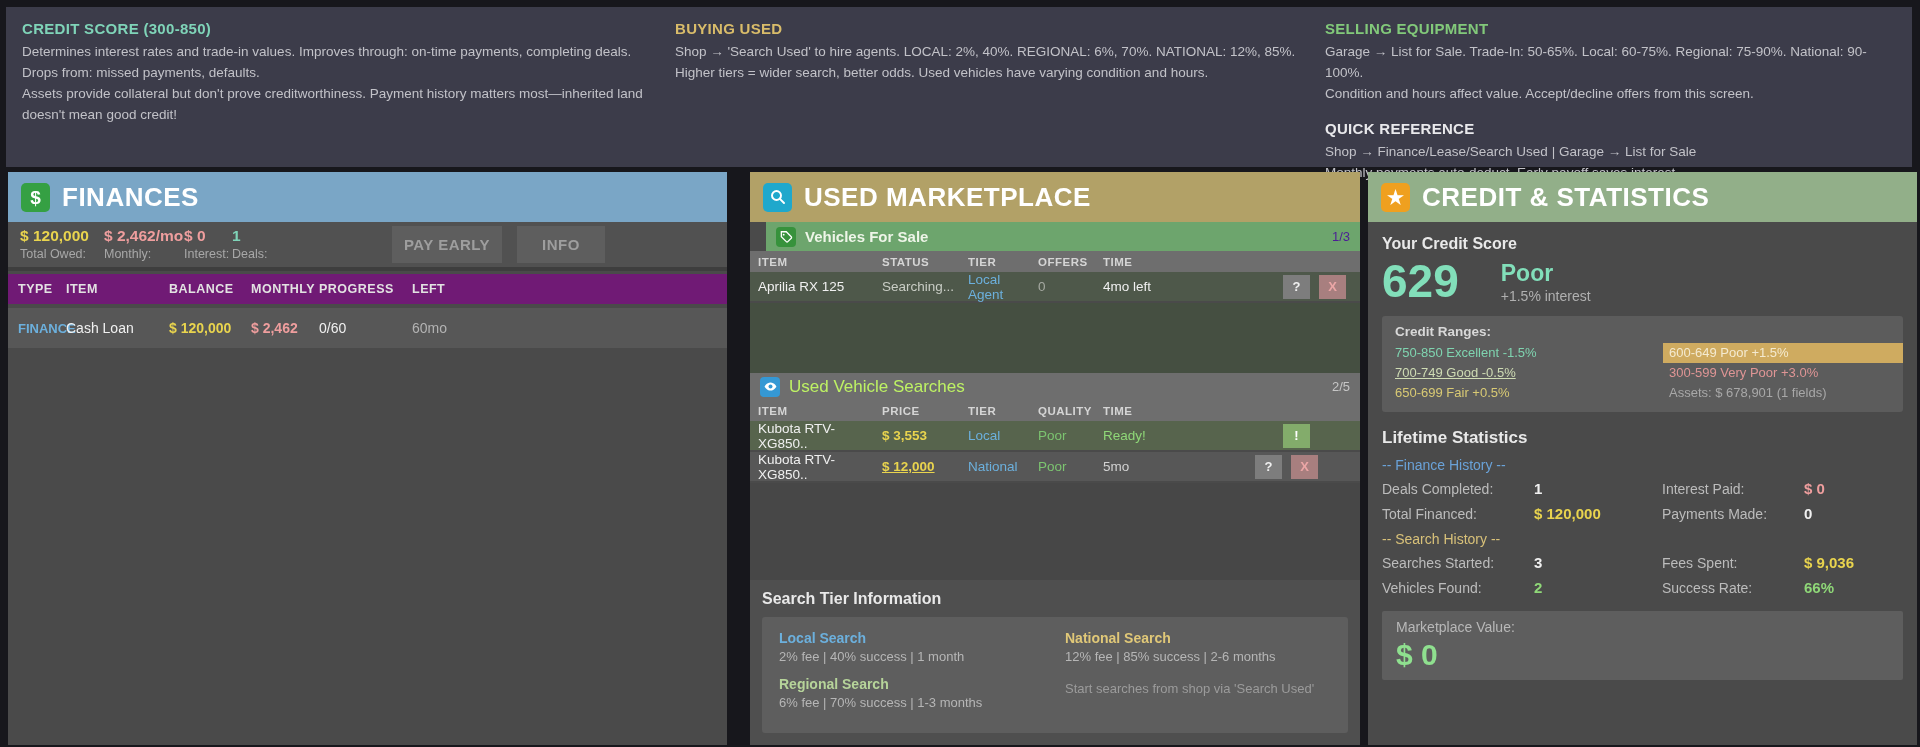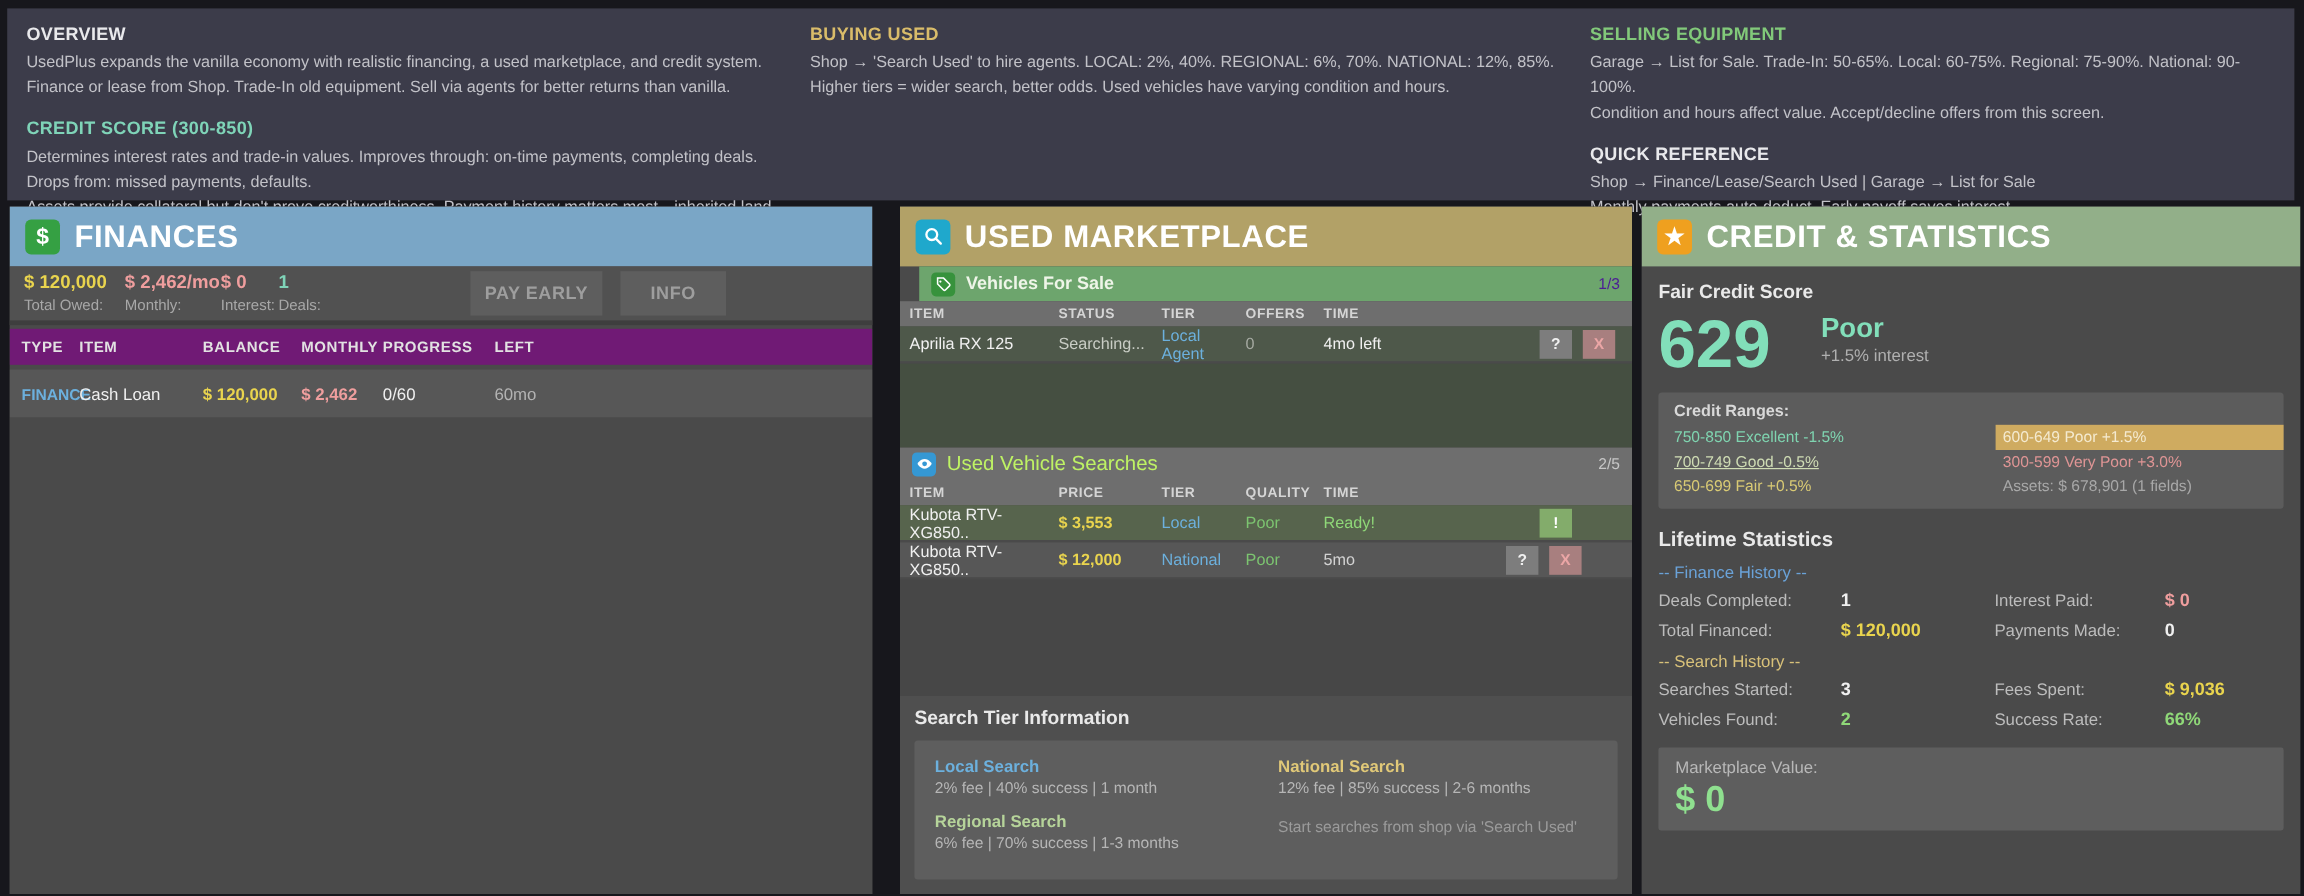--- a/index.html
+++ b/index.html
@@ -71,21 +71,21 @@
   .tier-box { background:#5e5e5e; border-radius:3px; padding:13px 17px 11px; display:grid; grid-template-columns:1fr 1fr; column-gap:20px; }
   .tier-name { font-size:14px; font-weight:bold; margin-bottom:3px; }
   .tier-detail { font-size:13px; color:#b6b6b6; margin-bottom:12px; }
   .tier-note { font-size:13px; color:#9b9b9b; margin-top:17px; }
   .tn-blue { color:#6cb0dd; } .tn-gold { color:#e0c878; } .tn-pgreen { color:#b6d49a; }
 
   
   .credit-body { flex:1; padding:13px 14px 10px; display:flex; flex-direction:column; }
   .cs-heading { font-size:16px; font-weight:bold; color:#e9e9e9; }
   .score-row { display:flex; gap:42px; margin-top:2px; align-items:flex-start; }
-  .score-big { font-size:56px; font-weight:bold; color:#82dfba; line-height:1.15; }
+  .score-big { font-size:46px; font-weight:bold; color:#82dfba; line-height:1.15; }
   .score-rating { font-size:23px; font-weight:bold; color:#82dfba; margin-top:6px; line-height:1.1; }
   .score-int { font-size:14px; color:#b0b0b0; margin-top:2px; }
   .ranges-box { background:#5c5c5c; border-radius:3px; margin-top:8px; padding:8px 0 9px 13px; }
   .ranges-head { font-size:13.5px; font-weight:bold; color:#d8d8d8; margin-bottom:4px; }
   .ranges-cols { display:flex; }
   .ranges-col-l { width:268px; }
   .range-line { font-size:13px; line-height:1.55; }
   .ranges-col-r { flex:1; }
   .range-hl { background:#cfab60; color:#f4ead0; padding-left:6px; }
   .r-mint{color:#7fd4b0;} .r-pale{color:#cfdcb4;text-decoration:underline;} .r-yel{color:#d9ca74;} .r-pink{color:#df9595;} .r-gray{color:#a8a8a8;}
@@ -100,25 +100,20 @@
   .mv-value { font-size:30px; font-weight:bold; color:#8fe08f; margin-top:3px; line-height:1.1; }
 </style>
 </head>
 <body>
 
 <div id="screen">
 
   <div class="infobar">
     <div class="info-col c1">
       <div class="info-sec">
-        <div class="info-title t-white">OVERVIEW</div>
-        <div class="info-line">UsedPlus expands the vanilla economy with realistic financing, a used marketplace, and credit system.</div>
-        <div class="info-line">Finance or lease from Shop. Trade-In old equipment. Sell via agents for better returns than vanilla.</div>
-      </div>
-      <div class="info-sec">
         <div class="info-title t-mint">CREDIT SCORE (300-850)</div>
         <div class="info-line">Determines interest rates and trade-in values. Improves through: on-time payments, completing deals. Drops from: missed payments, defaults.</div>
         <div class="info-line">Assets provide collateral but don't prove creditworthiness. Payment history matters most—inherited land doesn't mean good credit!</div>
       </div>
     </div>
     <div class="info-col c2">
       <div class="info-sec">
         <div class="info-title t-gold">BUYING USED</div>
         <div class="info-line">Shop → 'Search Used' to hire agents. LOCAL: 2%, 40%. REGIONAL: 6%, 70%. NATIONAL: 12%, 85%.</div>
         <div class="info-line">Higher tiers = wider search, better odds. Used vehicles have varying condition and hours.</div>
@@ -247,21 +242,21 @@
       <div class="mc2 v-yellow" style="font-weight:bold;">$ 3,553</div>
       <div class="mc3 v-blue">Local</div>
       <div class="mc4" style="color:#7cc470;">Poor</div>
       <div class="mc5 v-green">Ready!</div>
       <div class="row-btns" style="padding-right:50px;">
         <button class="sq-btn b-bang">!</button>
       </div>
     </div>
     <div class="mk-row row-gray">
       <div class="mc1 v-white">Kubota RTV-XG850..</div>
-      <div class="mc2 v-yellow" style="font-weight:bold;">$ 12,000</div>
+      <div class="mc2 v-yellow" style="font-weight:bold;text-decoration:underline;">$ 12,000</div>
       <div class="mc3 v-blue">National</div>
       <div class="mc4" style="color:#7cc470;">Poor</div>
       <div class="mc5" style="color:#d2d2d2;">5mo</div>
       <div class="row-btns" style="padding-right:42px;">
         <button class="sq-btn b-help">?</button>
         <button class="sq-btn b-x">X</button>
       </div>
     </div>
     <div class="mk-gap-gray"></div>
 
@@ -284,21 +279,21 @@
   </div>
 
   <div class="panel" id="panel-credit">
     <div class="panel-header ph-sage">
       <div class="hicon orange">
           <span class="glyph">★</span>
         </div>
       <div class="panel-title">CREDIT &amp; STATISTICS</div>
     </div>
     <div class="credit-body">
-      <div class="cs-heading">Fair Credit Score</div>
+      <div class="cs-heading">Your Credit Score</div>
       <div class="score-row">
         <div class="score-big">629</div>
         <div>
           <div class="score-rating">Poor</div>
           <div class="score-int">+1.5% interest</div>
         </div>
       </div>
 
       <div class="ranges-box">
         <div class="ranges-head">Credit Ranges:</div>

